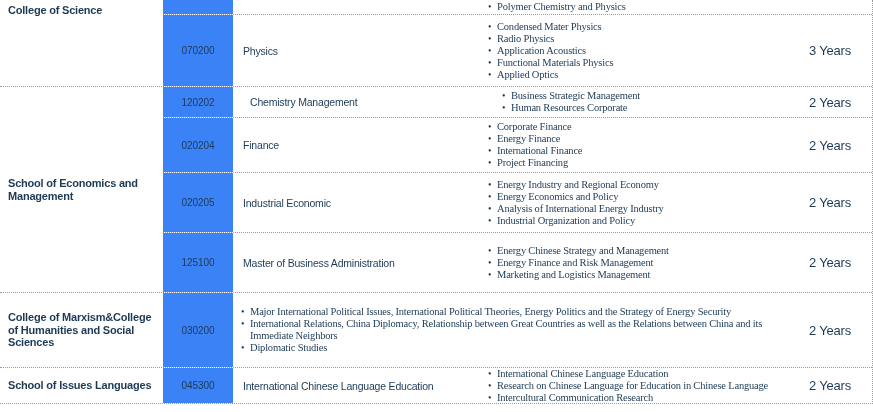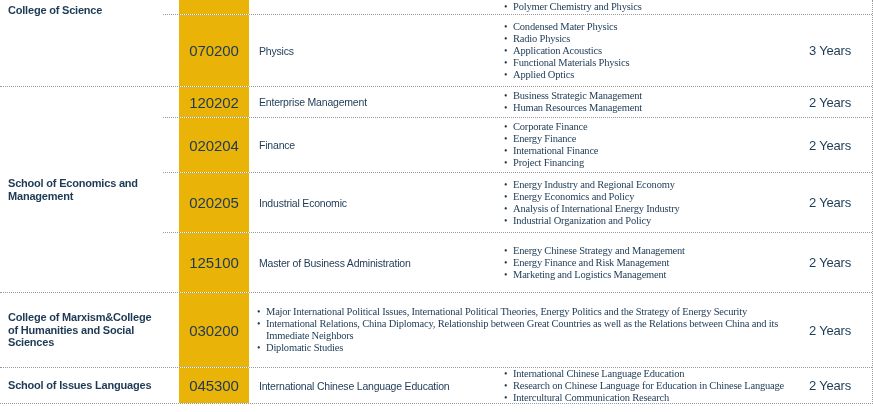--- a/index.html
+++ b/index.html
@@ -11,33 +11,33 @@
   .group{display:flex;box-sizing:border-box;}
   .group.bordered{border-top:1px dotted #9a9a9a;}
   .college{width:163px;box-sizing:border-box;flex:0 0 163px;
            display:flex;align-items:center;padding:2px 6px 2px 8px;}
   .college span{font-weight:bold;font-size:11px;line-height:12.5px;letter-spacing:-0.2px;}
   .group.top-label .college{align-items:flex-start;padding-top:4px;}
   .rows{flex:1;display:flex;flex-direction:column;min-width:0;}
   .row{display:flex;box-sizing:border-box;min-width:0;}
   .row + .row{border-top:1px dotted #9a9a9a;}
   .cell{box-sizing:border-box;display:flex;align-items:center;min-width:0;}
-  .code{flex:0 0 70px;background:#eab308;justify-content:center;
-        font-size:15px;letter-spacing:-0.1px;margin-left:16px;}
+  .code{flex:0 0 70px;background:#3b82f6;justify-content:center;
+        font-size:10px;letter-spacing:-0.1px;}
   .program{flex:0 0 247px;padding-left:10px;font-size:10.5px;
            letter-spacing:-0.2px;line-height:12px;}
   .bullets{flex:1 1 auto;list-style:none;margin:0;padding:1px 2px 1px 6px;
            display:flex;flex-direction:column;justify-content:center;min-width:0;}
   .bullets li{position:relative;padding-left:11px;font-size:10.5px;
               line-height:12px;letter-spacing:-0.2px;font-family:Liberation Serif, serif;}
   .bullets li::before{content:"\2022";position:absolute;left:2px;top:0;
               font-size:10px;line-height:12px;}
   .years{flex:0 0 84px;justify-content:center;font-size:13px;letter-spacing:-0.2px;}
   
-  .h14{height:14px;} .h72{height:72px;} .h30{height:30px;} .h55{height:55px;}
+  .h14{height:14px;} .h72{height:72px;} .h30{height:30px;gap:7px;} .h55{height:55px;}
   .h60{height:60px;} .h74{height:74px;} .h35{height:35px;}
 </style>
 </head>
 <body>
 
 <div class="table">
 
   <div class="group top-label">
     <div class="college">
       <span>College of Science</span>
@@ -66,24 +66,24 @@
     </div>
   </div>
 
   <div class="group bordered">
     <div class="college">
       <span>School of Economics and Management</span>
     </div>
     <div class="rows">
       <div class="row h30">
         <div class="cell code">120202</div>
-        <div class="cell program">Enterprise Management</div>
+        <div class="cell program">Chemistry Management</div>
         <ul class="bullets">
           <li>Business Strategic Management</li>
-          <li>Human Resources Management</li>
+          <li>Human Resources Corporate</li>
         </ul>
         <div class="cell years">2 Years</div>
       </div>
       <div class="row h55">
         <div class="cell code">020204</div>
         <div class="cell program">Finance</div>
         <ul class="bullets">
           <li>Corporate Finance</li>
           <li>Energy Finance</li>
           <li>International Finance</li>

